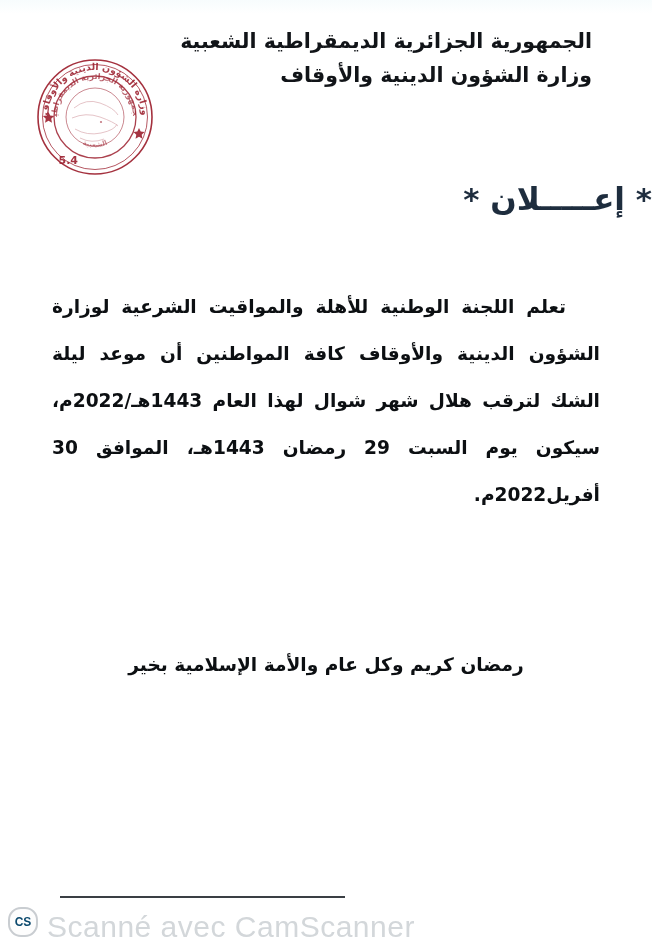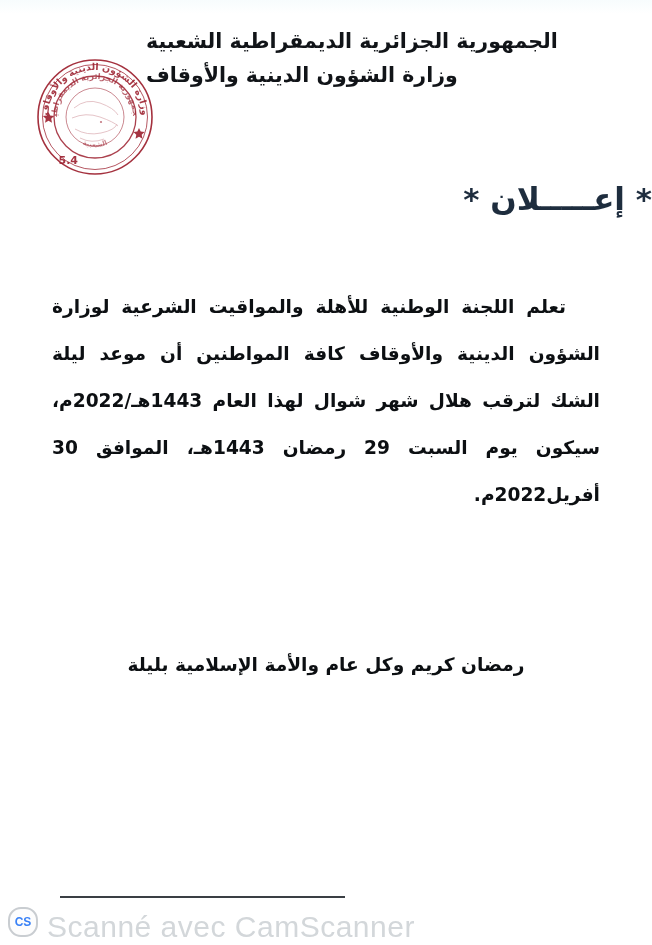--- a/index.html
+++ b/index.html
@@ -27,23 +27,23 @@
     width: 652px;
     height: 14px;
     background: linear-gradient(to bottom, #f7fcfd 0%, #ffffff 100%);
     pointer-events: none;
   }
 
   
   .letterhead {
     position: absolute;
     top: 24px;
-    right: 36px;
+    right: 60px;
     width: 470px;
-    text-align: left;
+    text-align: right;
     direction: rtl;
   }
 
   .letterhead .line {
     color: #111418;
     font-weight: 700;
     font-size: 20.5px;
     line-height: 34px;
     letter-spacing: 0px;
     white-space: nowrap;
@@ -125,21 +125,21 @@
     gap: 9px;
     direction: ltr;
     pointer-events: none;
   }
 
   .watermark .cs-badge {
     width: 26px;
     height: 26px;
     border: 2px solid #c9cdd1;
     border-radius: 13px;
-    color: #3b82f6;
+    color: #0c4a6e;
     font-size: 12px;
     font-weight: 700;
     display: flex;
     align-items: center;
     justify-content: center;
     font-family: "Liberation Sans", sans-serif;
     background: #fdfdfd;
   }
 
   .watermark .cs-text {
@@ -215,21 +215,21 @@
   </div>
 
   <div class="title-block">
     <span class="title">* إعـــــلان *</span>
   </div>
 
   <div class="body">
     <p>تعلم اللجنة الوطنية للأهلة والمواقيت الشرعية لوزارة الشؤون الدينية والأوقاف كافة المواطنين أن موعد ليلة الشك لترقب هلال شهر شوال لهذا العام 1443هـ/2022م، سيكون يوم السبت 29 رمضان 1443هـ، الموافق 30 أفريل2022م.</p>
   </div>
 
-  <div class="closing">رمضان كريم وكل عام والأمة الإسلامية بليلة</div>
+  <div class="closing">رمضان كريم وكل عام والأمة الإسلامية بخير</div>
 
   <div class="scan-line"></div>
   <div class="watermark">
     <div class="cs-badge">CS</div>
     <div class="cs-text">Scanné avec CamScanner</div>
   </div>
 
 </div>
 
 </body></html>

